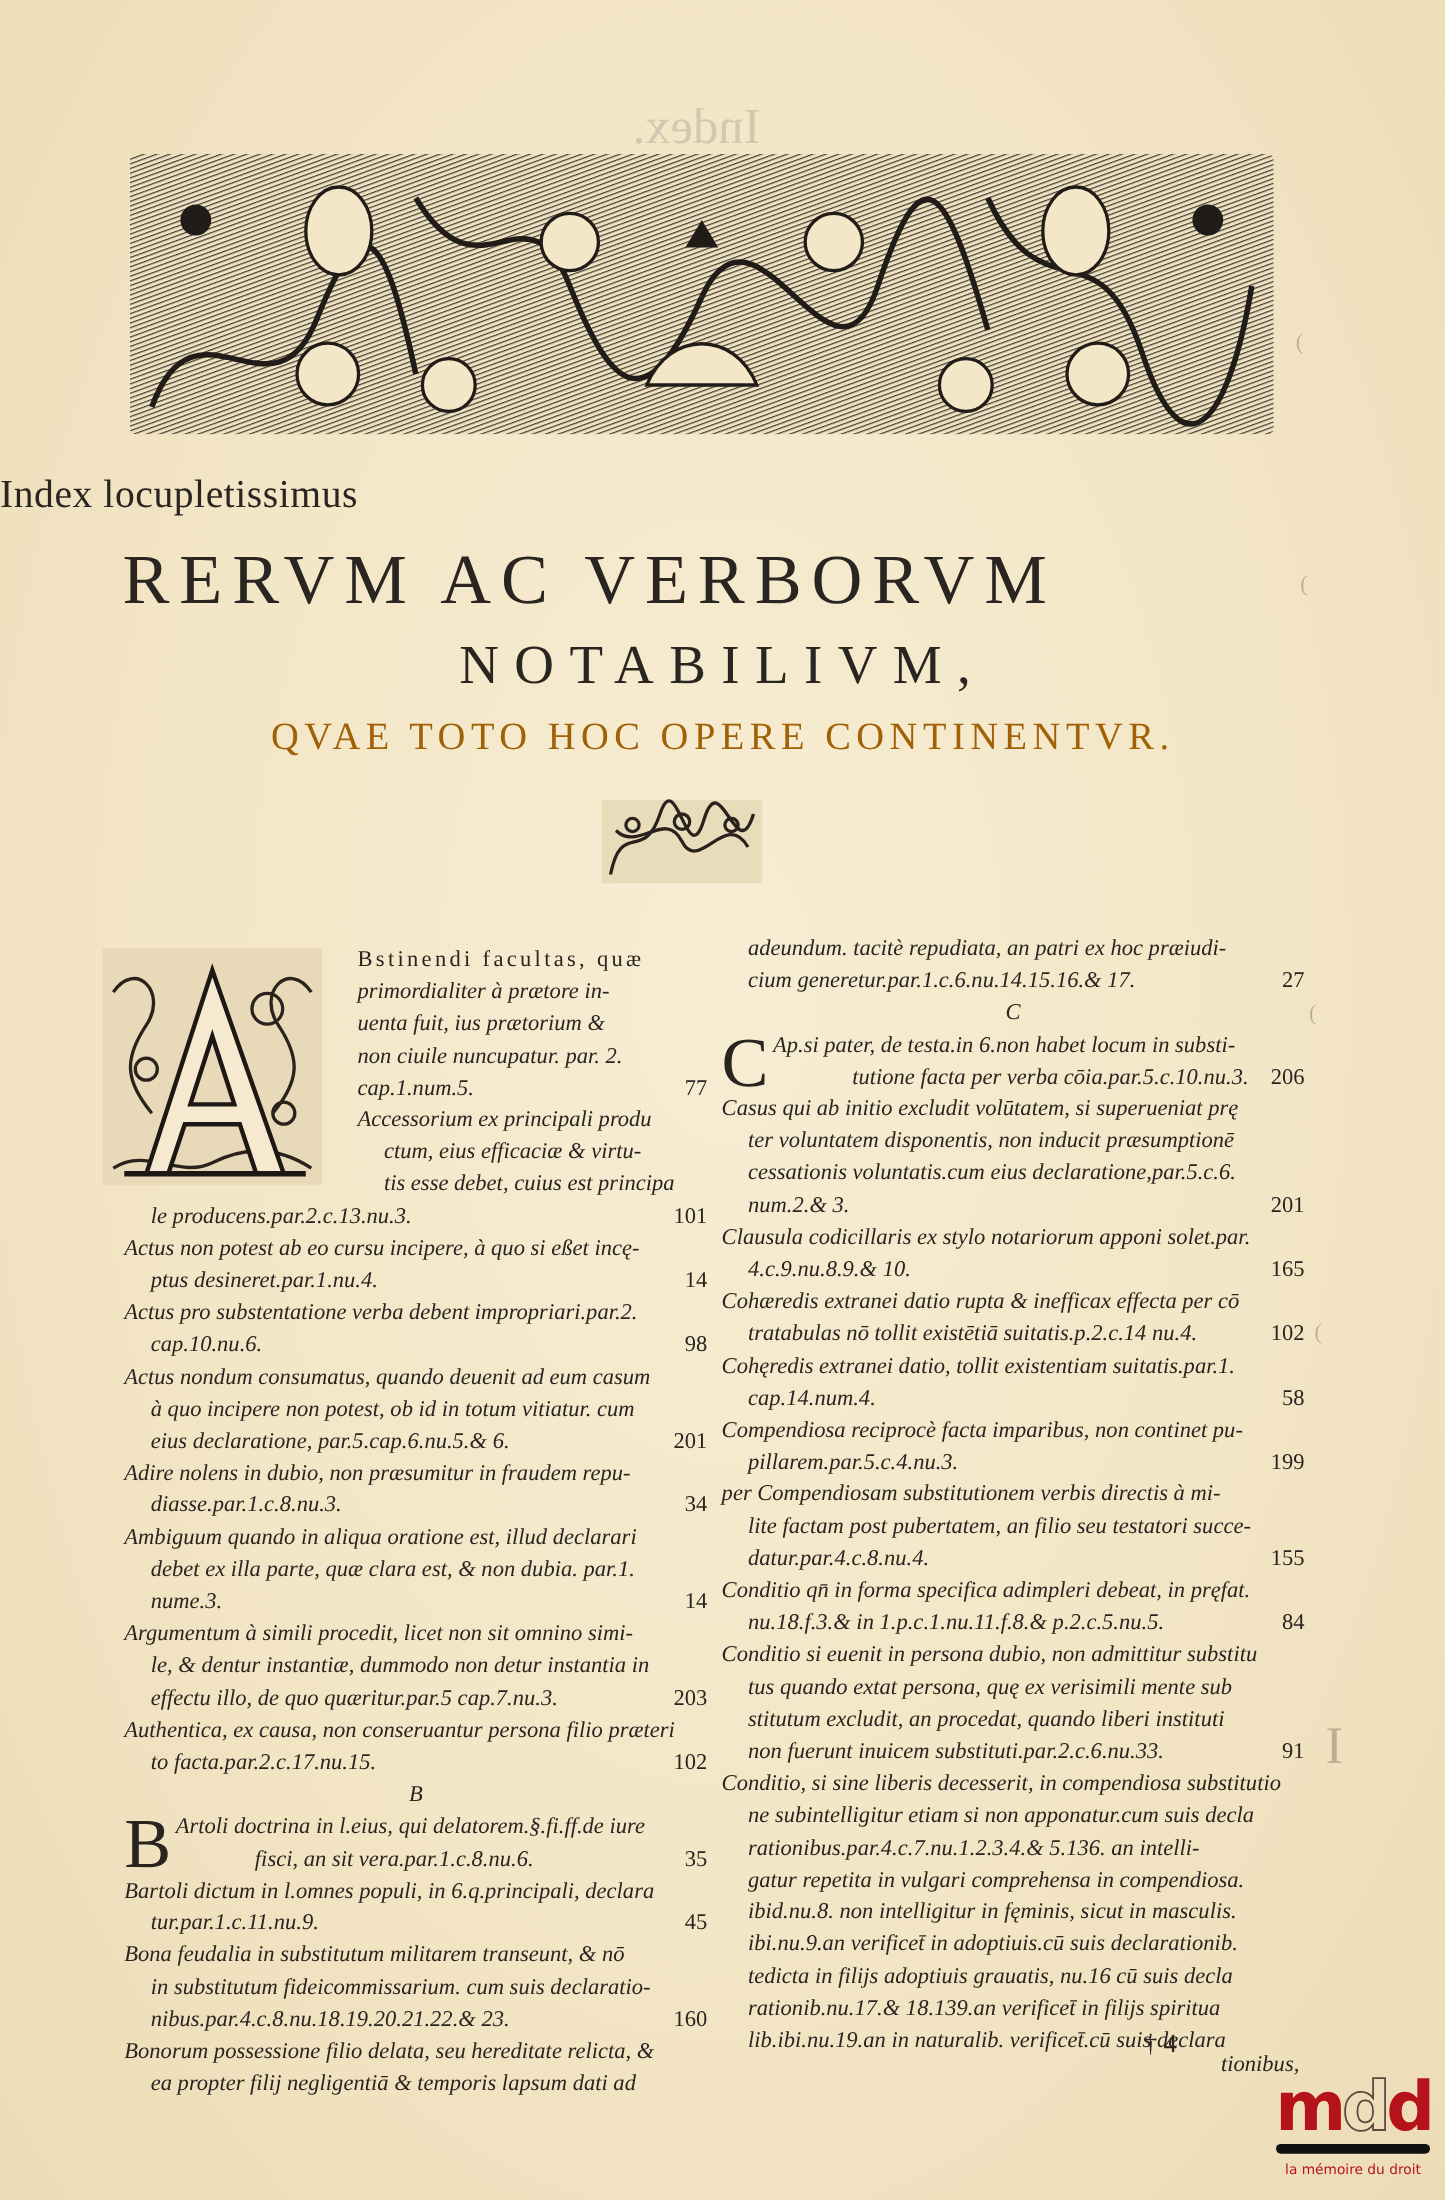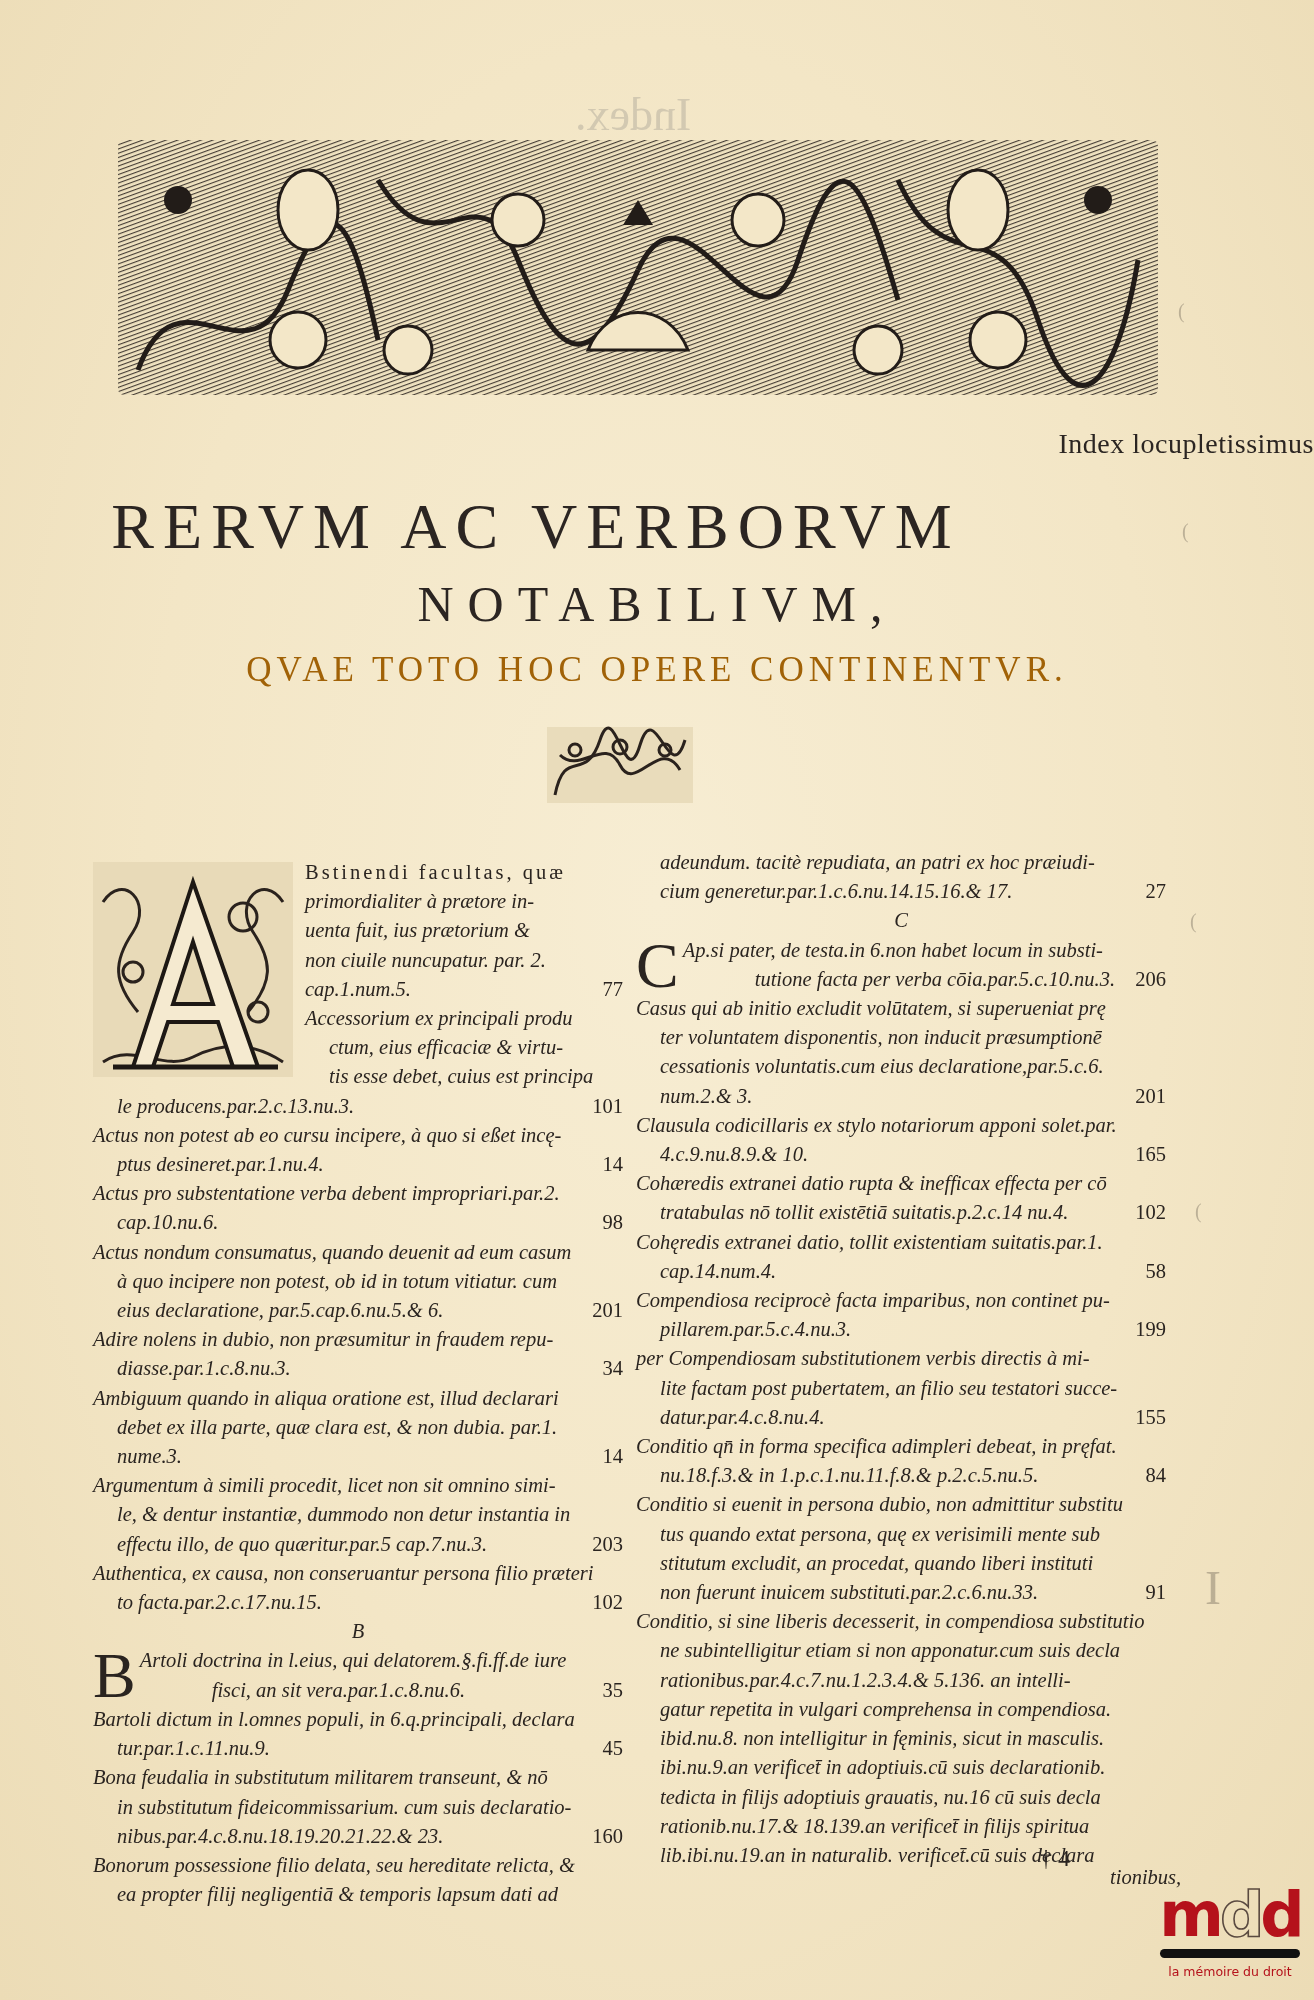--- a/index.html
+++ b/index.html
@@ -10,32 +10,32 @@
     color:#2a2420;
   }
   .ghost-title { position:absolute; left:575px; top:88px; font-size:46px; color:rgba(110,110,110,0.25); transform:scaleX(-1); }
   .margin-mark { position:absolute; color:rgba(90,80,70,0.35); font-size:20px; }
 
   
   .headpiece { position:absolute; left:118px; top:140px; width:1040px; height:255px;
     border-radius:6px; overflow:hidden; }
   .headpiece svg { width:100%; height:100%; }
 
-  .title-small { position:absolute; left:0; width:1314px; top:428px; text-align:right;
-    font-size:28px; letter-spacing:0.5px; color:#2b2522; }
+  .title-small { position:absolute; left:0; width:1314px; top:428px; text-align:left;
+    font-size:36px; letter-spacing:0.5px; color:#2b2522; }
   .title-big { position:absolute; left:0; width:1072px; top:490px; text-align:center;
     font-size:64px; letter-spacing:9px; color:#2b2522; }
   .title-mid { position:absolute; left:0; width:1314px; top:575px; text-align:center;
     font-size:50px; letter-spacing:14px; color:#2b2522; }
   .title-sub { position:absolute; left:0; width:1314px; top:650px; text-align:center;
     font-size:35px; letter-spacing:5px; color:#a16207; }
 
   .vignette { position:absolute; left:545px; top:725px; width:150px; height:80px; }
 
-  .col { position:absolute; top:858px; width:530px; font-style:italic; font-size:20.5px; line-height:29.2px; }
+  .col { position:absolute; top:858px; width:530px; font-style:italic; font-size:20.5px; line-height:29.2px;margin-left:20px; }
   .col.left { left:93px; }
   .col.right { left:636px; }
   .entry { position:relative; }
   .line { white-space:nowrap; display:flex; justify-content:space-between; }
   .indent { padding-left:24px; }
   .pg { font-style:normal; }
   .section-letter { text-align:center; font-style:italic; }
 
   .dropcap { position:absolute; left:93px; top:862px; width:200px; height:220px; }
   .dropcap-text .line { padding-left:212px; }

